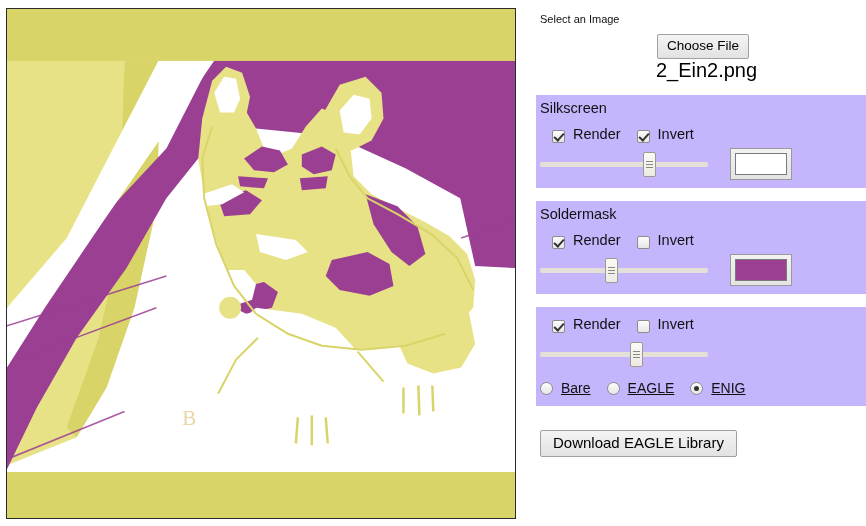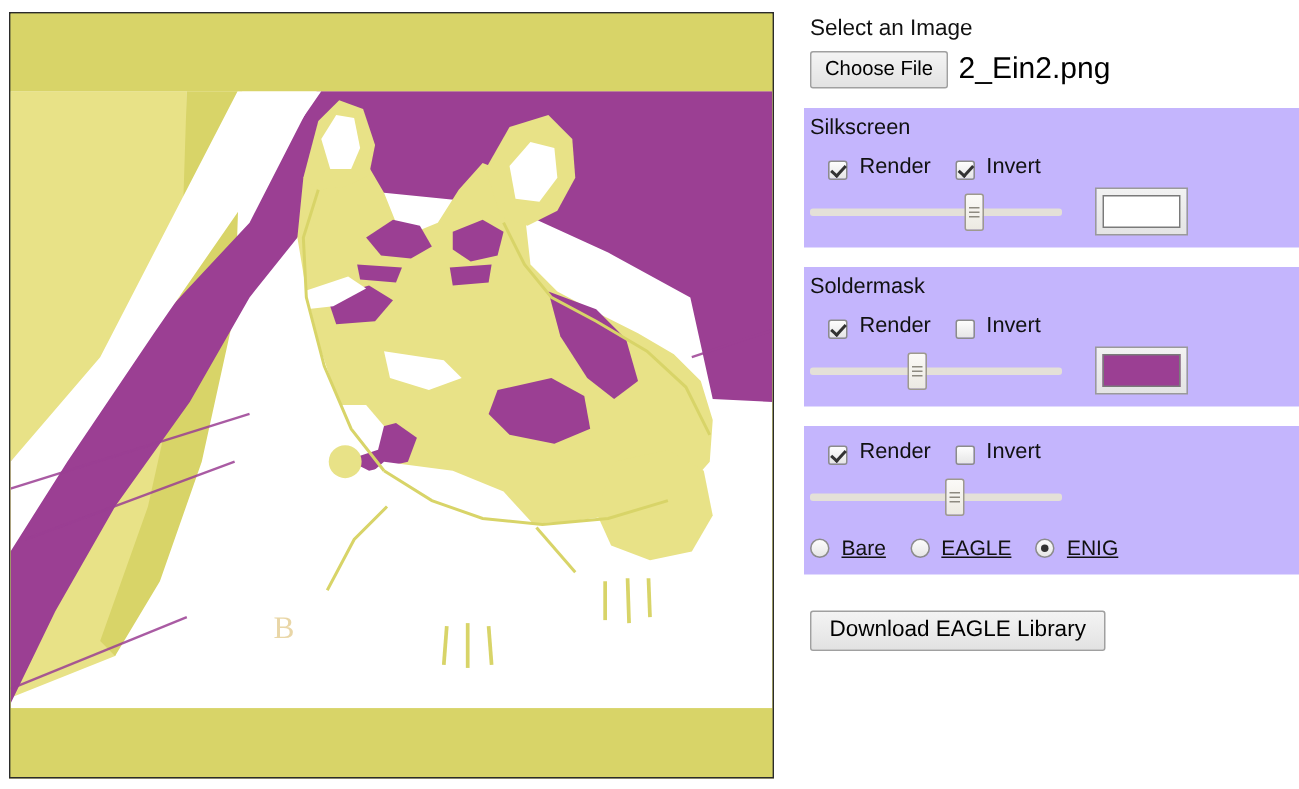--- a/index.html
+++ b/index.html
@@ -35,30 +35,31 @@
     position: absolute;
     left: 536px;
     top: 0;
     width: 330px;
     height: 526px;
     box-sizing: border-box;
     padding: 10px 0 0 0;
   }
 
   .field-label {
-    font-size: 15px;
+    font-size: 11px;
     color: #111;
     line-height: 18px;
     margin: 0 0 6px 4px;
   }
 
   .file-row {
     display: flex;
     align-items: center;
     margin: 0 0 0 4px;
+    flex-direction: column;
   }
   .btn {
     font-family: "Liberation Sans", sans-serif;
     font-size: 13.5px;
     color: #000;
     background: linear-gradient(#f4f4f4, #e2e2e2);
     border: 1px solid #a0a0a0;
     border-radius: 2px;
     padding: 3px 9px 4px 9px;
     line-height: 16px;

